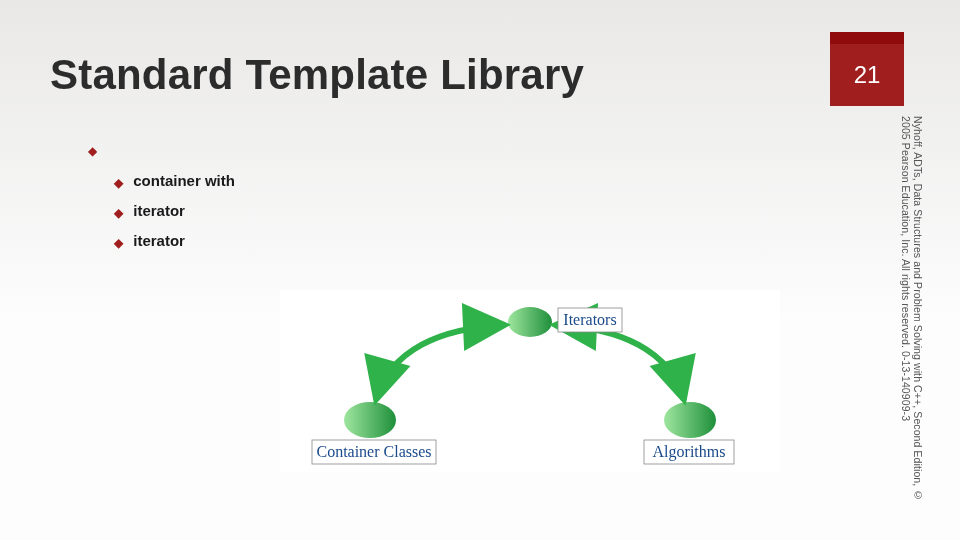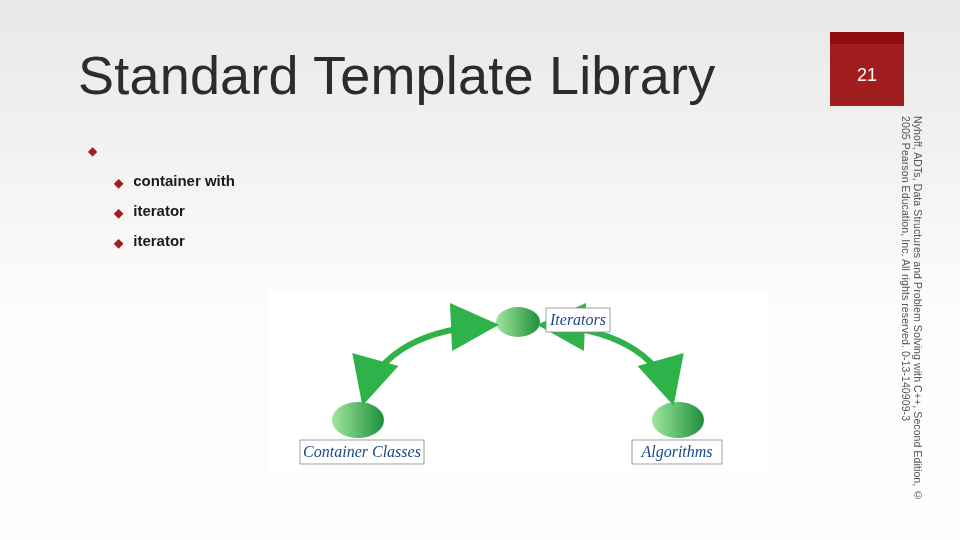--- a/index.html
+++ b/index.html
@@ -14,32 +14,31 @@
     position: absolute;
     top: 44px;
     left: 50px;
     right: 56px;
     height: 62px;
     display: flex;
     align-items: center;
     justify-content: space-between;
   }
   .title {
-    font-size: 54px;
-    font-weight: 400;
+    font-size: 42px;
+    font-weight: 700;
     color: #2c2c2c;
     letter-spacing: 0.2px;
-    margin-left: 28px;
   }
   .page-badge {
     width: 74px;
     height: 62px;
     background: #a01e1e;
     color: #ffffff;
-    font-size: 18px;
+    font-size: 24px;
     display: flex;
     align-items: center;
     justify-content: center;
     font-weight: 300;
     box-shadow: 0 -12px 0 0 #900c0c;
   }
   .body-area {
     position: absolute;
     top: 140px;
     left: 88px;
@@ -62,25 +61,24 @@
   }
   .marker {
     color: #a01e1e;
     font-size: 12px;
     margin-right: 10px;
     margin-top: 4px;
   }
   .figure {
     position: absolute;
     top: 290px;
-    left: 268px;
+    left: 280px;
     width: 500px;
     height: 182px;
     background: #ffffff;
-    font-style: italic;
   }
   .figure svg { width: 100%; height: 100%; }
   .fig-label {
     font-family: 'Times New Roman', serif;
     font-size: 16px;
     fill: #1a4a8a;
   }
   .vertical-copy {
     position: absolute;
     top: 116px;

